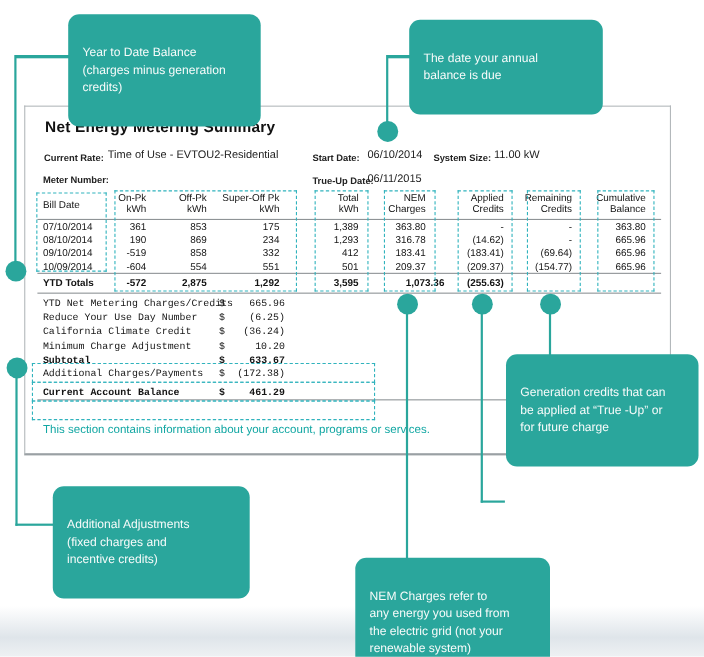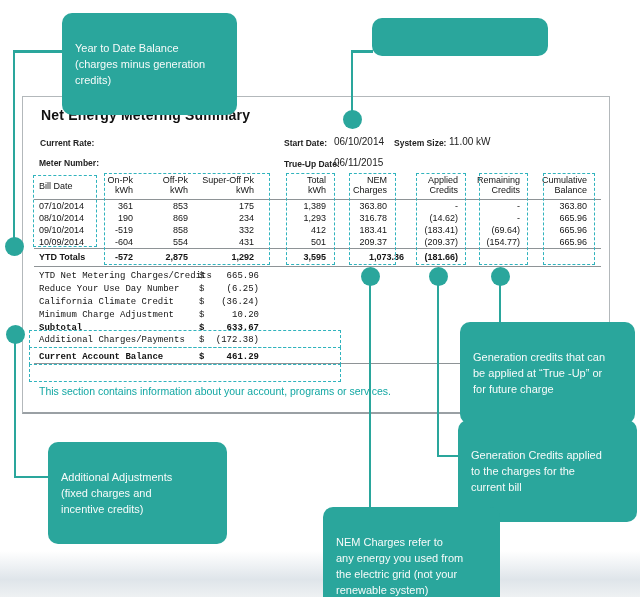--- a/index.html
+++ b/index.html
@@ -52,20 +52,21 @@
   <div class="cdot" style="left:5.5px;top:324.5px"></div>
   <div class="cdot" style="left:342.5px;top:109.5px"></div>
   <div class="cdot" style="left:360.5px;top:266.5px"></div>
   <div class="cdot" style="left:428.5px;top:266.5px"></div>
   <div class="cdot" style="left:490.5px;top:266.5px"></div>
 
   <div class="doc">
     <div class="doc-title">Net Energy Metering Summary</div>
 
     <span class="mlabel" style="left:17px;top:41px">Current Rate:</span>
+    <span class="mval" style="left:75px;top:39px">Time of Use - EVTOU2-Residential</span>
     <span class="mlabel" style="left:261px;top:41px">Start Date:</span>
     <span class="mval" style="left:311px;top:39px">06/10/2014</span>
     <span class="mlabel" style="left:371px;top:41px">System Size:</span>
     <span class="mval" style="left:426px;top:39px">11.00 kW</span>
     <span class="mlabel" style="left:16px;top:61px">Meter Number:</span>
     <span class="mval" style="left:95px;top:59px"></span>
     <span class="mlabel" style="left:261px;top:62px">True-Up Date:</span>
     <span class="mval" style="left:311px;top:60px">06/11/2015</span>
 
     <div class="dashbox" style="left:10px;top:78px;width:62px;height:70px"></div>
@@ -130,37 +131,37 @@
       <span class="cell" style="right:283px">412</span>
       <span class="cell" style="right:222px">183.41</span>
       <span class="cell" style="right:151px">(183.41)</span>
       <span class="cell" style="right:89px">(69.64)</span>
       <span class="cell" style="right:22px">665.96</span>
     </div>
     <div class="trow" style="top:140px">
       <span class="cell" style="left:16px">10/09/2014</span>
       <span class="cell" style="right:476px">-604</span>
       <span class="cell" style="right:421px">554</span>
-      <span class="cell" style="right:355px">431</span>
+      <span class="cell" style="right:355px">551</span>
       <span class="cell" style="right:283px">501</span>
       <span class="cell" style="right:222px">209.37</span>
       <span class="cell" style="right:151px">(209.37)</span>
       <span class="cell" style="right:89px">(154.77)</span>
       <span class="cell" style="right:22px">665.96</span>
     </div>
     <div class="gline" style="top:151px"></div>
 
     <div class="trow bold" style="top:155px">
       <span class="cell" style="left:16px">YTD Totals</span>
       <span class="cell" style="right:476px">-572</span>
       <span class="cell" style="right:421px">2,875</span>
       <span class="cell" style="right:355px">1,292</span>
       <span class="cell" style="right:283px">3,595</span>
       <span class="cell" style="right:205px">1,073.36</span>
-      <span class="cell" style="right:151px">(181.66)</span>
+      <span class="cell" style="right:151px">(255.63)</span>
       <span class="cell" style="right:89px"></span>
       <span class="cell" style="right:22px"></span>
     </div>
     <div class="gline" style="top:169px"></div>
 
     <div class="srow" style="top:174px">
       <span class="cell" style="left:16px">YTD Net Metering Charges/Credits</span>
       <span class="cell" style="left:176px">$</span>
       <span class="cell" style="right:350px">665.96</span>
     </div>
@@ -198,30 +199,27 @@
 
     <div class="footnote">This section contains information about your account, programs or services.</div>
   </div>
 
   <div class="callout" style="left:62px;top:13px;width:149px">
     <div>Year to Date Balance
 (charges minus generation
 credits)</div>
   </div>
   <div class="callout" style="left:372px;top:18px;width:150px">
+    <div>The date your annual
+balance is due</div>
   </div>
   <div class="callout" style="left:460px;top:322px;width:149px">
     <div>Generation credits that can
 be applied at “True -Up” or
 for future charge</div>
-  </div>
-  <div class="callout" style="left:458px;top:420px;width:153px">
-    <div>Generation Credits applied
-to the charges for the
-current bill</div>
   </div>
   <div class="callout" style="left:323px;top:507px;width:151px">
     <div>NEM Charges refer to
 any energy you used from
 the electric grid (not your
 renewable system)</div>
   </div>
   <div class="callout" style="left:48px;top:442px;width:153px">
     <div>Additional Adjustments
 (fixed charges and

